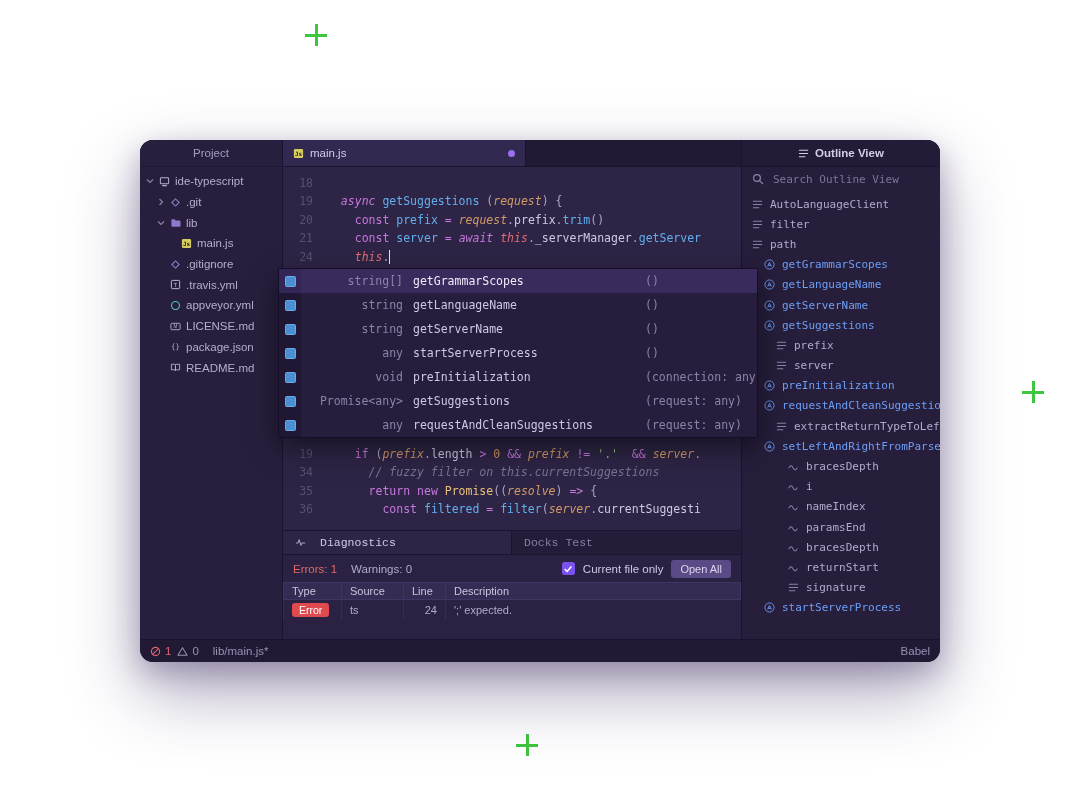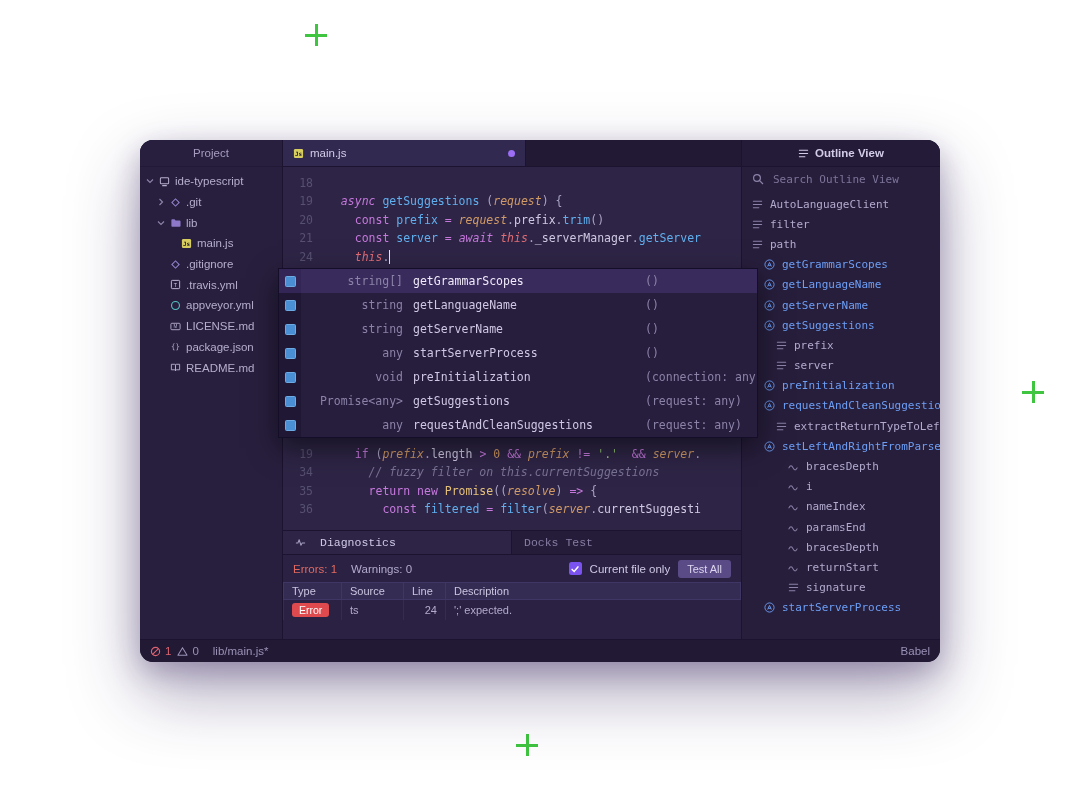--- a/index.html
+++ b/index.html
@@ -364,21 +364,21 @@
               <span>Warnings:</span>
               <span>0</span>
             </span>
             <span class="diag-right">
               <span class="checkbox" id="cb-check">
                   <svg width="10" height="10" viewBox="0 0 12 12">
                     <path d="M2.5 6.5l2.5 2.5 4.5-5.5" stroke="#fff" stroke-width="1.8" fill="none" stroke-linecap="round"></path>
                   </svg>
                 </span>
               <span class="cb-label">Current file only</span>
-              <button class="open-all">Test All</button>
+              <button class="open-all">Open All</button>
             </span>
           </div>
           <div class="diag-table">
             <div class="diag-tr" id="diag-head">
                 <span class="th c0">Type</span>
                 <span class="th c1">Source</span>
                 <span class="th c2">Line</span>
                 <span class="th c3">Description</span>
               </div>
             <div id="diag-body">

